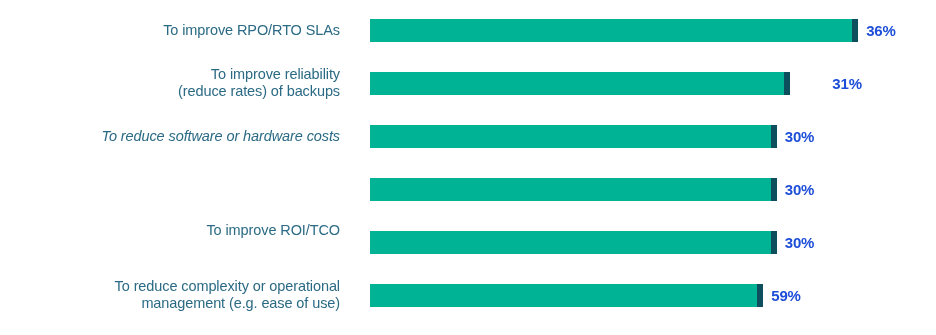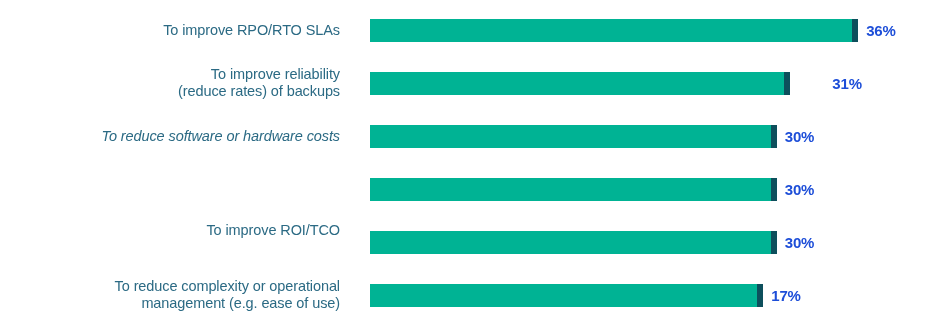--- a/index.html
+++ b/index.html
@@ -115,15 +115,15 @@
       </div>
       <div class="bar-value" style="left: 784.8px;">30%</div>
     </div>
     <div class="bar-row" style="top: 269px;">
       <div class="cat-label" style="top: 9px;">To reduce complexity or operational
 management (e.g. ease of use)</div>
       <div class="bar-track">
         <div class="bar-fill" style="width: 387.24px;"></div>
         <div class="bar-cap"></div>
       </div>
-      <div class="bar-value" style="left: 771.24px;">17%</div>
+      <div class="bar-value" style="left: 771.24px;">59%</div>
     </div>
   </div>
 
 </body></html>

